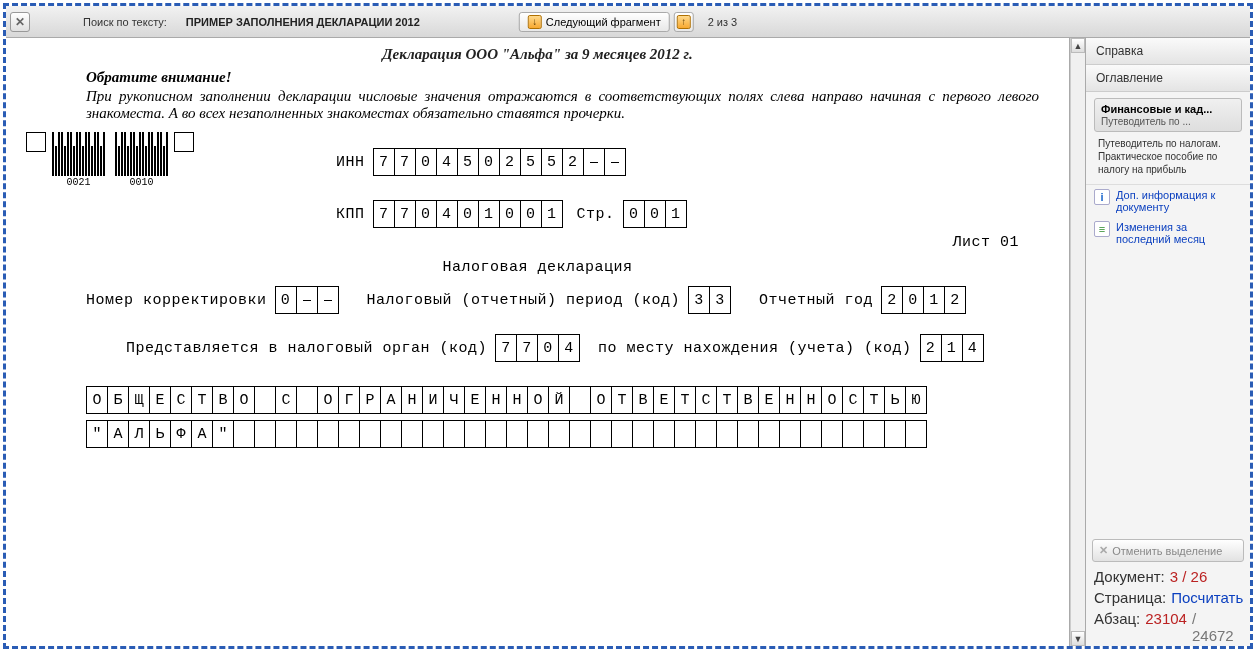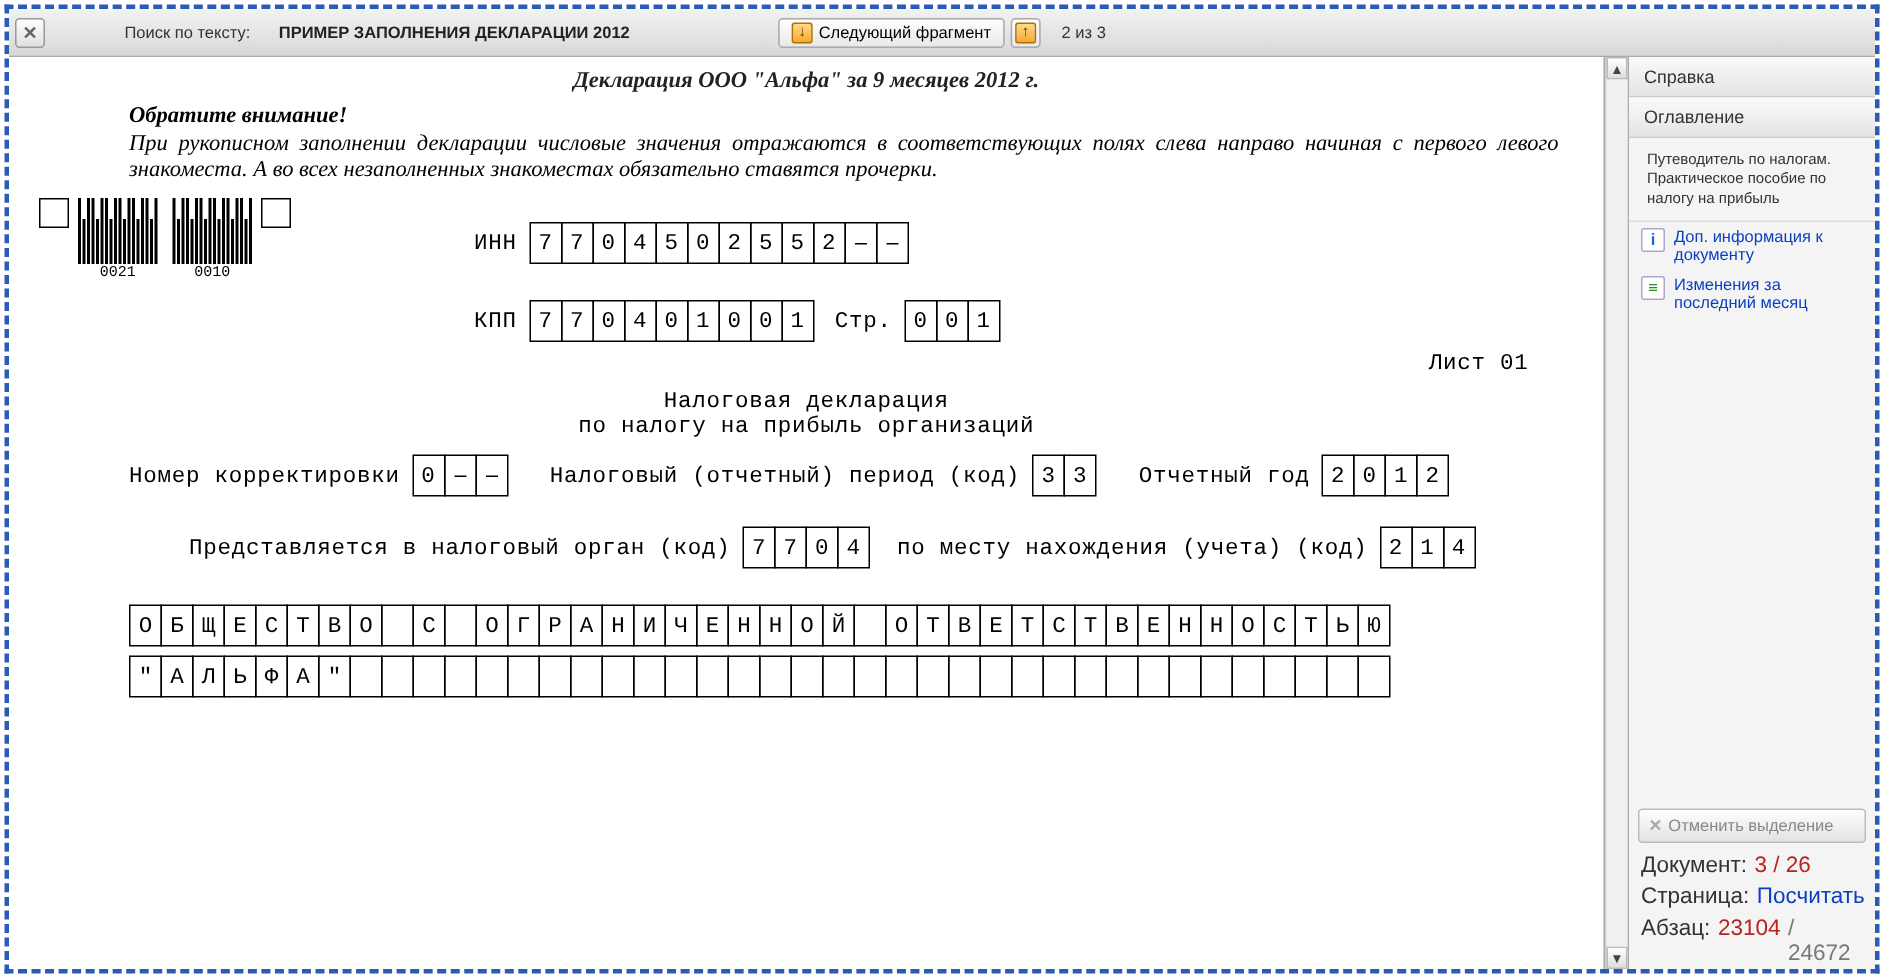--- a/index.html
+++ b/index.html
@@ -174,21 +174,21 @@
     font-family: 'Comic Sans MS','Segoe Script',cursive;
     font-weight: bold;
     margin-left: 60px;
   }
   .doc-note2, .doc-note3 {
     font-style: italic;
     font-family: 'Comic Sans MS','Segoe Script',cursive;
     text-align: justify;
     margin: 2px 10px 2px 60px;
   }
-  .mono { font-family: 'Courier New', monospace; font-size: 15px; letter-spacing: 0.5px; }
+  .mono { font-family: 'Courier New', monospace; font-size: 15px; letter-spacing: 0.5px; margin-left: 20px; }
   .form-row { display: flex; align-items: center; gap: 8px; margin: 6px 0; }
   .barcode-area { display: flex; align-items: flex-start; gap: 6px; margin: 10px 0 -40px 0; }
   .small-sq {
     width: 20px; height: 20px; border: 1px solid #000;
   }
   .barcode {
     display: flex; flex-direction: column; align-items: center; gap: 1px;
   }
   .bars { display: flex; gap: 1px; height: 44px; align-items: flex-end; }
   .bar { width: 2px; background: #000; height: 44px; }
@@ -331,21 +331,20 @@
               <div class="cell">0</div>
               <div class="cell">0</div>
               <div class="cell">1</div>
             </div>
         </div>
 
         <div class="mono right-align">Лист 01</div>
 
         <div class="title-block mono">
           <div>Налоговая декларация</div>
-          <div>по налогу на прибыль организаций</div>
         </div>
 
         <div class="form-row mono" style="justify-content:flex-start; margin-left:60px;">
           <span>Номер корректировки</span>
           <div class="cell-row" id="corr-cells">
               <div class="cell">0</div>
               <div class="cell dash"></div>
               <div class="cell dash"></div>
             </div>
           <span style="margin-left:20px;">Налоговый (отчетный) период (код)</span>
@@ -472,20 +471,24 @@
     <div class="scrollbar-v">
       <div class="scroll-arrow">▲</div>
       <div class="scroll-track"></div>
       <div class="scroll-arrow">▼</div>
     </div>
 
     <div class="sidebar">
       <div class="sidebar-item">Справка</div>
       <div class="sidebar-item">Оглавление</div>
       <div class="info-block">
+        <div class="info-head">
+          <b>Финансовые и кад...</b><br>
+          <span class="sub">Путеводитель по ...</span>
+        </div>
         <div class="info-text">Путеводитель по налогам. Практическое пособие по налогу на прибыль</div>
       </div>
       <div class="link-row">
         <span class="link-icon" style="color:#1a66cc;">i</span>
         <span>Доп. информация к документу</span>
       </div>
       <div class="link-row">
         <span class="link-icon" style="color:#2a8a2a;">≡</span>
         <span>Изменения за последний месяц</span>
       </div>

